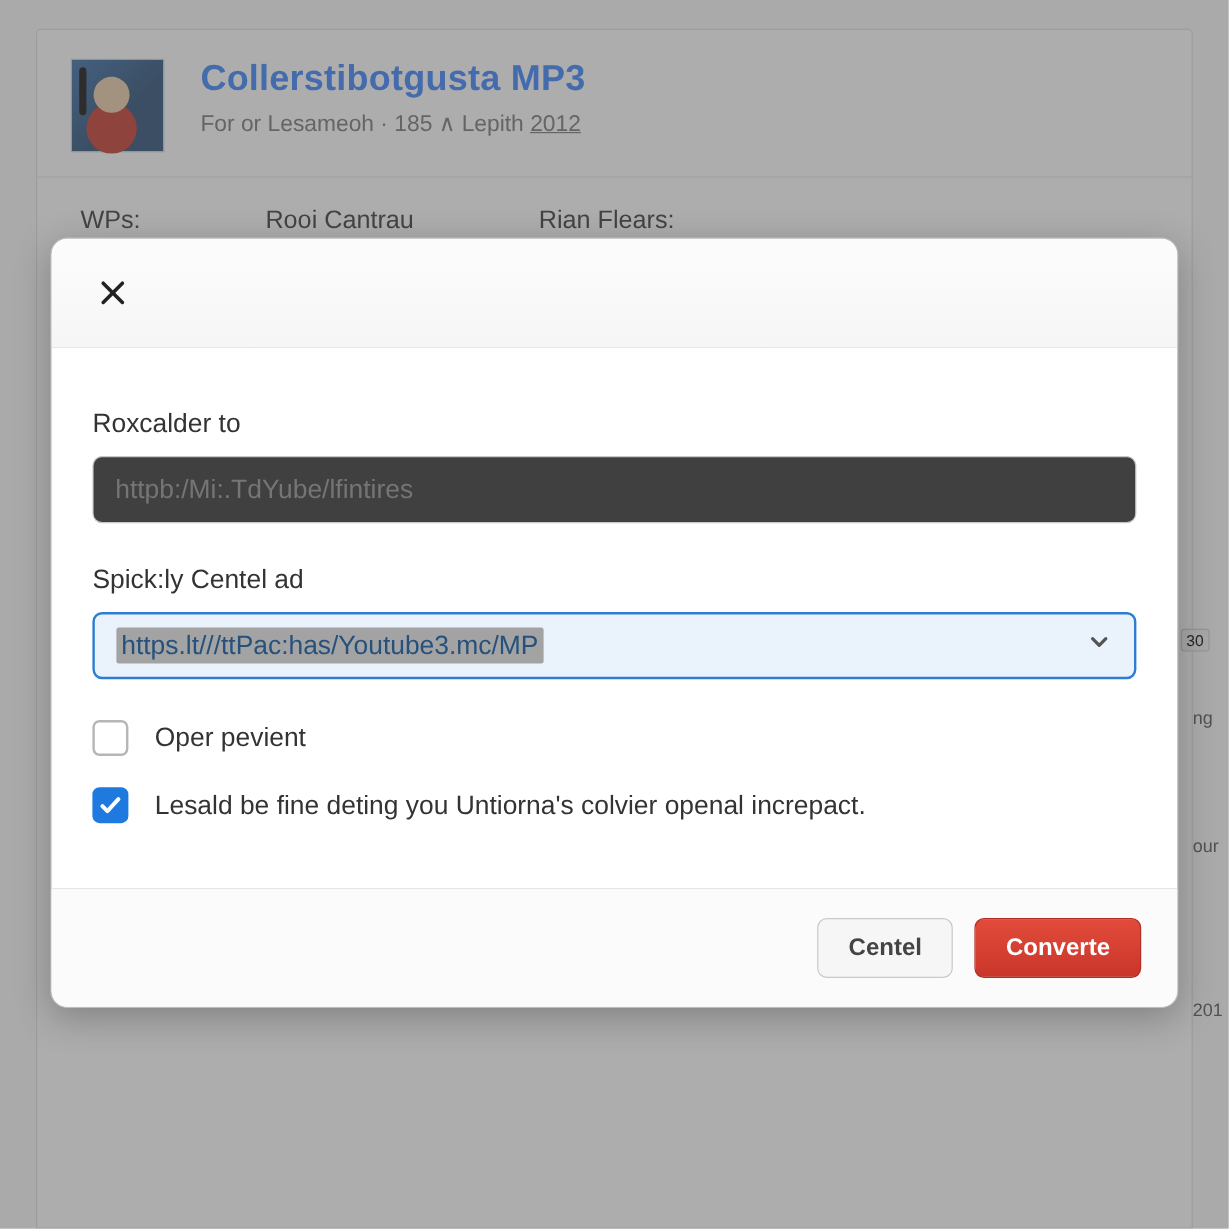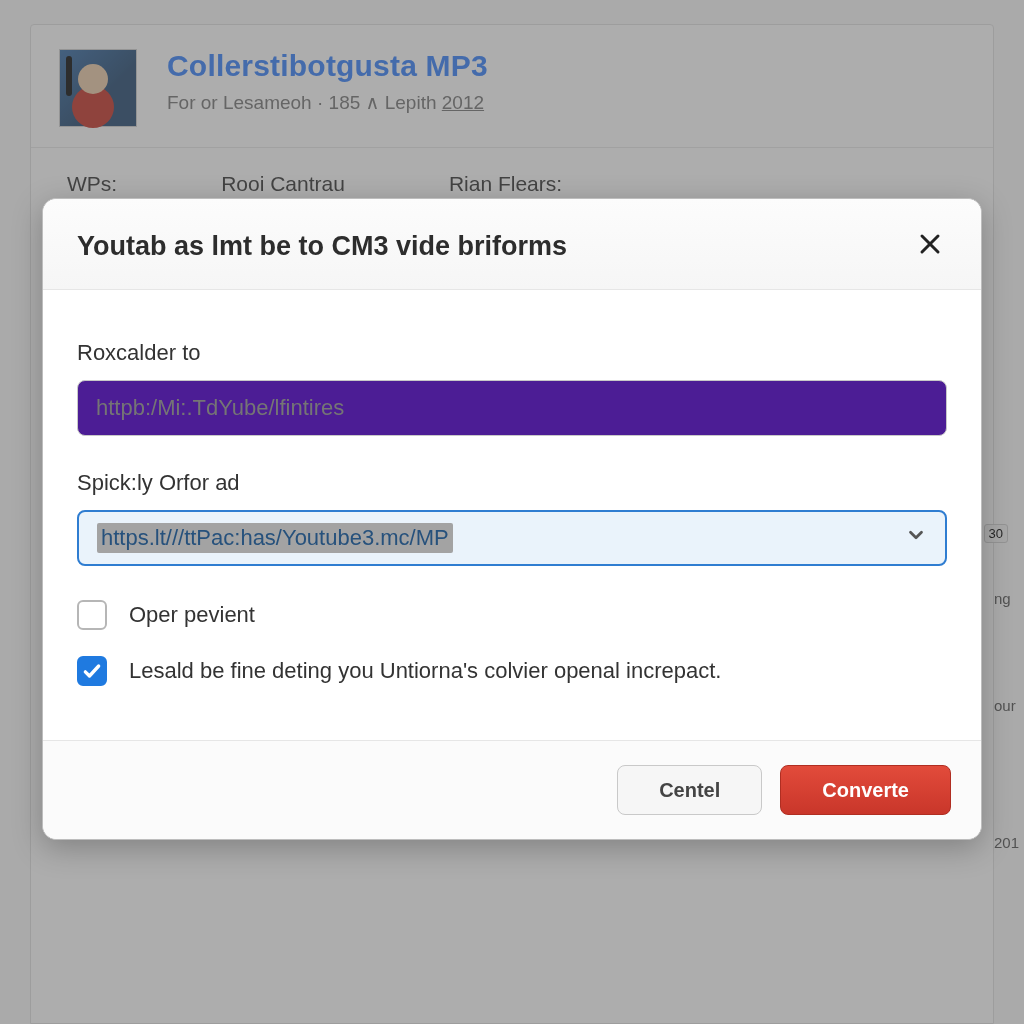--- a/index.html
+++ b/index.html
@@ -67,21 +67,21 @@
     cursor:pointer; color:#222;
   }
   .close-x svg{ width:24px; height:24px; }
 
   .modal-body{ padding: 50px 34px 28px 34px; }
 
   .field{ margin-bottom:34px; }
   .field-label{ font-size:22px; color:#333; margin-bottom:14px; display:block;}
   .text-input, .combo{
     width:100%; height:56px; border-radius:8px; font-size:22px;
-    padding:0 18px; background:#4c1d95;
+    padding:0 18px; background:#404040;
   }
   .text-input{
     border:1px solid #c8c8c8; color:#9a9a9a;
   }
 
   .combo{
     border:2px solid #2f7dd1; position:relative;
     display:flex; align-items:center; justify-content:space-between;
     background:#eaf3fb;
   }
@@ -103,21 +103,21 @@
   .checkbox.checked svg{ width:20px; height:20px; color:#fff; }
 
   .modal-footer{
     border-top:1px solid #e6e6e6;
     padding:24px 30px;
     display:flex; justify-content:flex-end; gap:18px;
     background:#fbfbfb;
     border-radius:0 0 14px 14px;
   }
   .btn{
-    height:50px; padding:0 41px; border-radius:8px; font-size:20px;
+    height:50px; padding:0 25px; border-radius:8px; font-size:20px;
     font-weight:600; cursor:pointer; display:flex; align-items:center;
   }
   .btn-secondary{ background:#f6f6f6; border:1px solid #c9c9c9; color:#444;}
   .btn-primary{
     background:linear-gradient(#e24b3b,#c9362a); border:1px solid #b02e22; color:#fff;
   }
 
   
   .bg-right{
     position:absolute; right:6px; top:520px; width:24px; color:#555;
@@ -154,40 +154,39 @@
     <div style="margin-top:70px">ng</div>
     <div>our</div>
     <div style="margin-top:120px">201</div>
   </div>
 </div>
 
 <div class="dim-overlay"></div>
 
 <div class="modal">
   <div class="modal-header">
-    <div class="modal-title">Youtab as lmt be to CM3 vide briforms</div>
     <div class="close-x">
       <span>
         <svg viewBox="0 0 24 24" stroke="currentColor" stroke-width="3" fill="none" stroke-linecap="round">
           <line x1="4" y1="4" x2="20" y2="20"></line>
             <line x1="20" y1="4" x2="4" y2="20"></line>
         </svg>
       </span>
     </div>
   </div>
 
   <div class="modal-body">
 
     <div class="field">
       <label class="field-label">Roxcalder to</label>
       <input class="text-input" type="text" placeholder="httpb:/Mi:.TdYube/lfintires" style="">
     </div>
 
     <div class="field">
-      <label class="field-label">Spick:ly Orfor ad</label>
+      <label class="field-label">Spick:ly Centel ad</label>
       <div class="combo">
         <span class="combo-value">https.lt///ttPac:has/Youtube3.mc/MP</span>
         <span class="combo-chevron">
           <svg viewBox="0 0 24 24" fill="none" stroke="currentColor" stroke-width="3" stroke-linecap="round" stroke-linejoin="round">
             <polyline points="6 9 12 15 18 9"></polyline>
           </svg>
         </span>
       </div>
     </div>
 

